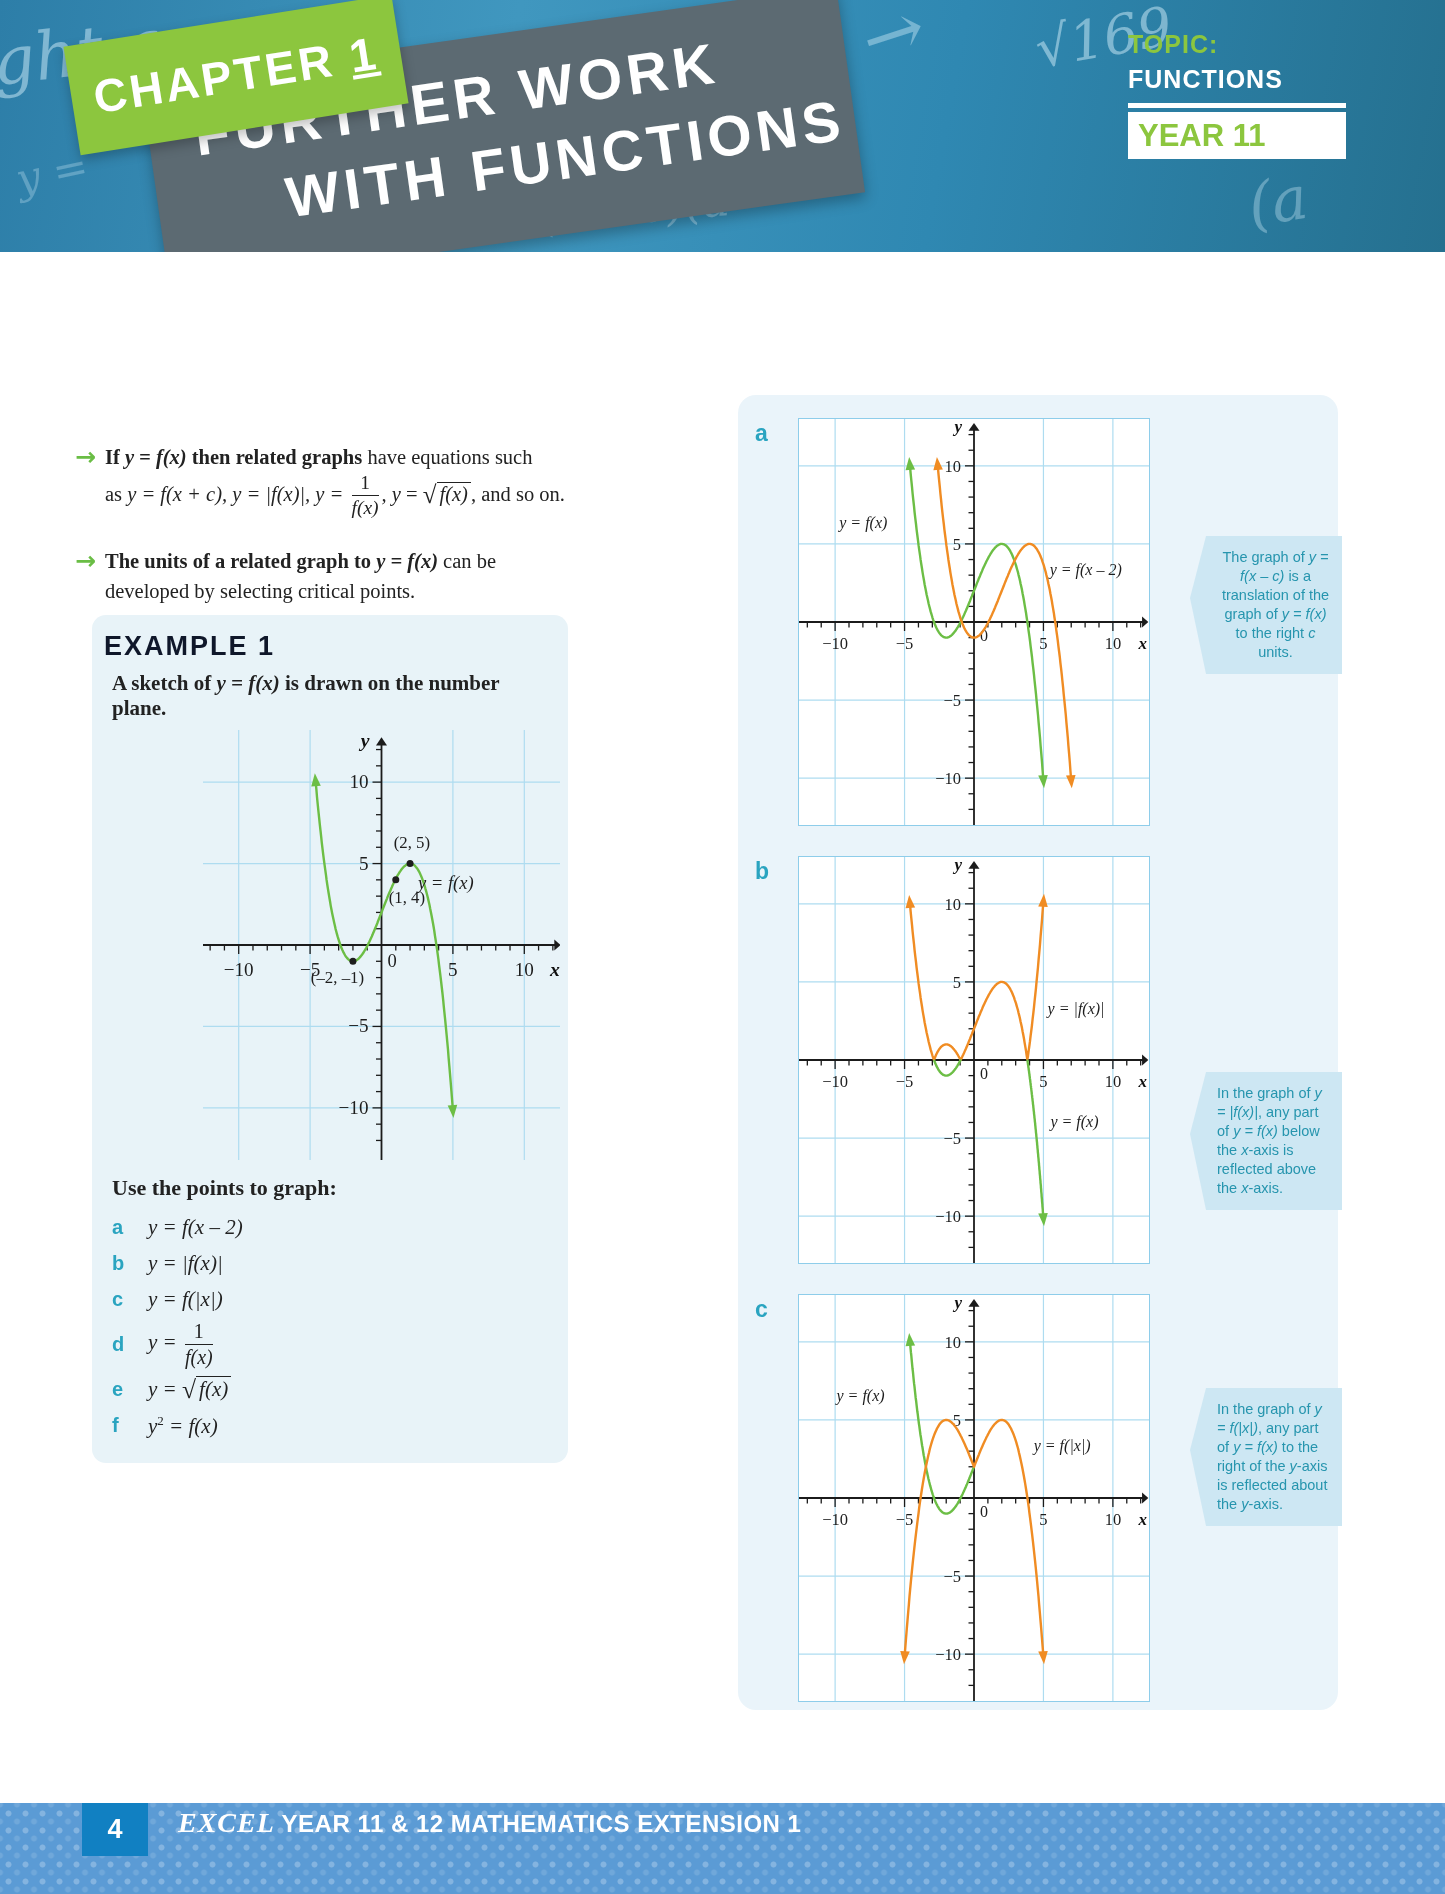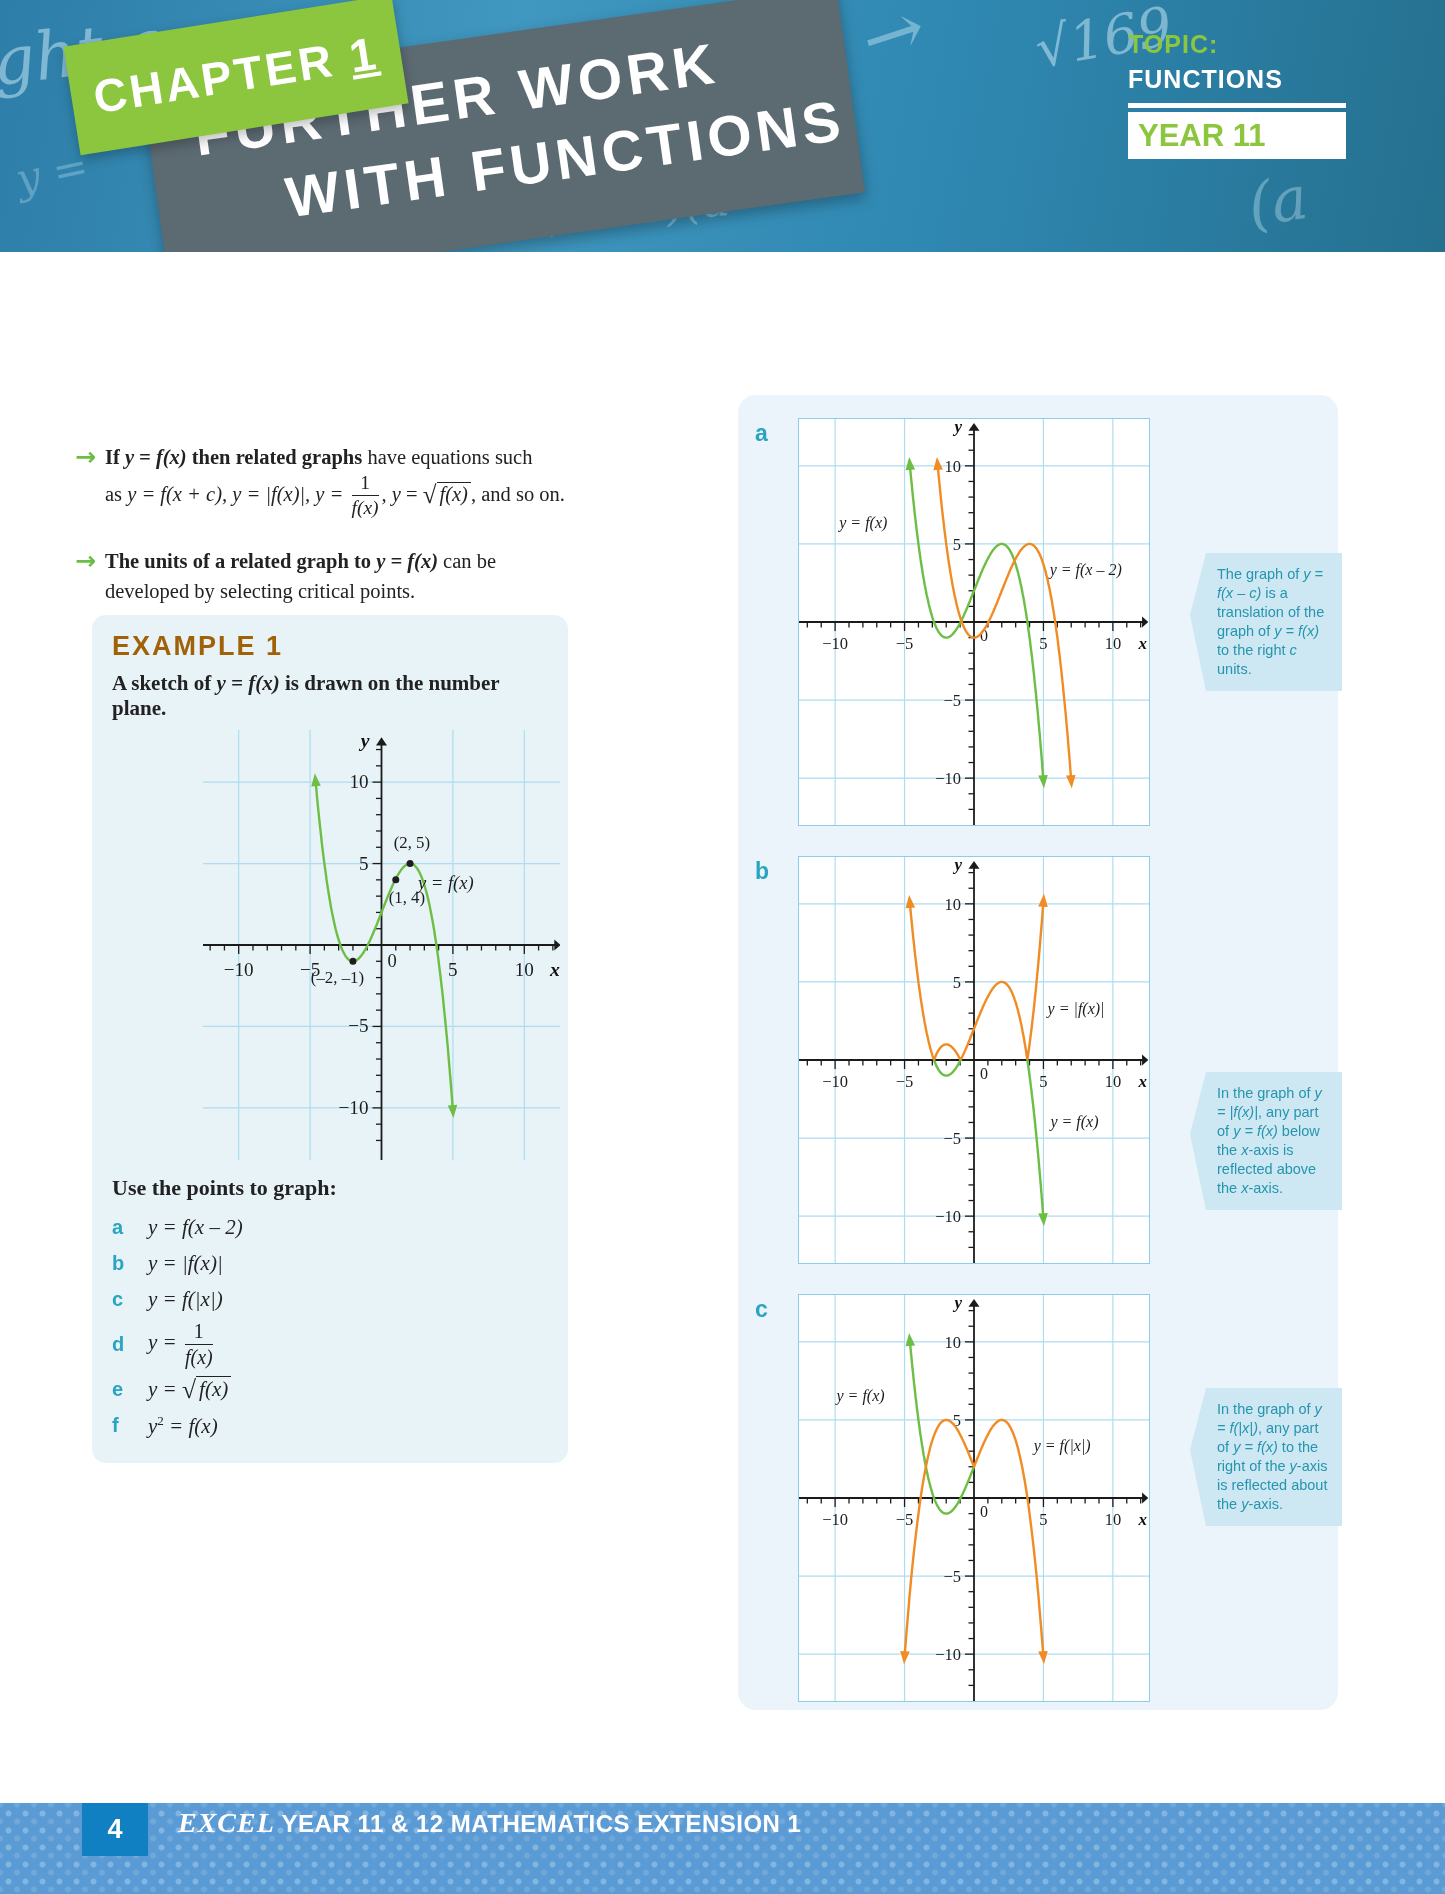--- a/index.html
+++ b/index.html
@@ -44,21 +44,21 @@
   .s-b{font-weight:bold;} .s-i{font-style:italic;} .s-bi{font-weight:bold;font-style:italic;}
   sup{font-size:.62em;}
   .frac{display:inline-block;vertical-align:middle;text-align:center;font-size:.95em;line-height:1.15;margin:0 3px;}
   .frac>.num{display:block;border-bottom:1.5px solid #222;padding:0 5px 1px;}
   .frac>.den{display:block;padding-top:1px;}
   .sqrt{display:inline-block;white-space:nowrap;font-family:Liberation Serif, serif;}
   .sqrt>.rad{font-size:1.22em;vertical-align:-2px;}
   .sqrt>.inner{border-top:1.6px solid #222;padding:0 3px;}
 
   .example-box{position:absolute;left:92px;top:615px;width:476px;height:848px;background:#e8f3f8;border-radius:14px;}
-  .example-title{position:absolute;left:20px;top:16px;color:#a16207;font-family:"Liberation Sans",sans-serif;
+  .example-title{position:absolute;left:12px;top:16px;color:#0f172a;font-family:"Liberation Sans",sans-serif;
           font-weight:bold;font-size:27px;letter-spacing:2px;}
   .example-intro{position:absolute;left:20px;top:56px;width:445px;font-size:21px;margin:0;}
   .sketch-svg{position:absolute;left:111px;top:115px;}
   .graph-prompt{position:absolute;left:20px;top:560px;font-weight:bold;font-size:22px;margin:0;}
   .ex-items{position:absolute;left:20px;top:597px;width:430px;}
   .ex-item{display:flex;align-items:center;margin-bottom:6px;font-size:21px;min-height:30px;}
   .ex-letter{width:36px;color:#2aa4c0;font-family:"Liberation Sans",sans-serif;font-weight:bold;font-size:20px;flex:0 0 auto;}
 
   
   .right-panel{position:absolute;left:738px;top:395px;width:600px;height:1315px;background:#eaf4fa;border-radius:18px;}
@@ -69,21 +69,21 @@
   .t-tick{font-family:"Liberation Serif",serif;fill:#1d1d1d;}
   .t-ax{font-family:"Liberation Serif",serif;font-style:italic;font-weight:bold;fill:#111;}
   .t-lab{font-family:"Liberation Serif",serif;font-style:italic;fill:#1d1d1d;}
   .t-pt{font-family:"Liberation Serif",serif;fill:#1d1d1d;}
 
   
   .note{position:absolute;left:1190px;width:152px;background:#cde7f3;color:#2695ae;
         font-family:"Liberation Sans",sans-serif;font-size:14.5px;line-height:19px;
         padding:12px 8px 12px 27px;box-sizing:border-box;
         clip-path:polygon(16px 0,100% 0,100% 100%,16px 100%,0 45%);}
-  .note-a{top:553px;} .note-b{top:1072px;} .note-c{top:1388px;}
+  .note-a{top:536px;text-align:center;} .note-b{top:1072px;} .note-c{top:1388px;}
 
   
   .footer{position:absolute;left:0;top:1803px;width:1445px;height:91px;background-color:#5b9bd5;
         background-image:radial-gradient(rgba(255,255,255,.25) 2.6px,transparent 3.4px),
                          radial-gradient(rgba(255,255,255,.13) 2.6px,transparent 3.4px);
         background-size:17px 17px,17px 17px;background-position:0 2px,8.5px 10px;}
   .page-num{position:absolute;left:82px;top:0;width:66px;height:53px;background:#1180c2;color:#fff;
         font-family:"Liberation Sans",sans-serif;font-weight:bold;font-size:27px;text-align:center;line-height:53px;}
   .book-title{position:absolute;left:178px;top:0;height:40px;color:#fff;line-height:40px;white-space:nowrap;}
   .series{font-family:"Liberation Serif",serif;font-style:italic;font-weight:bold;font-size:28px;letter-spacing:1px;}

